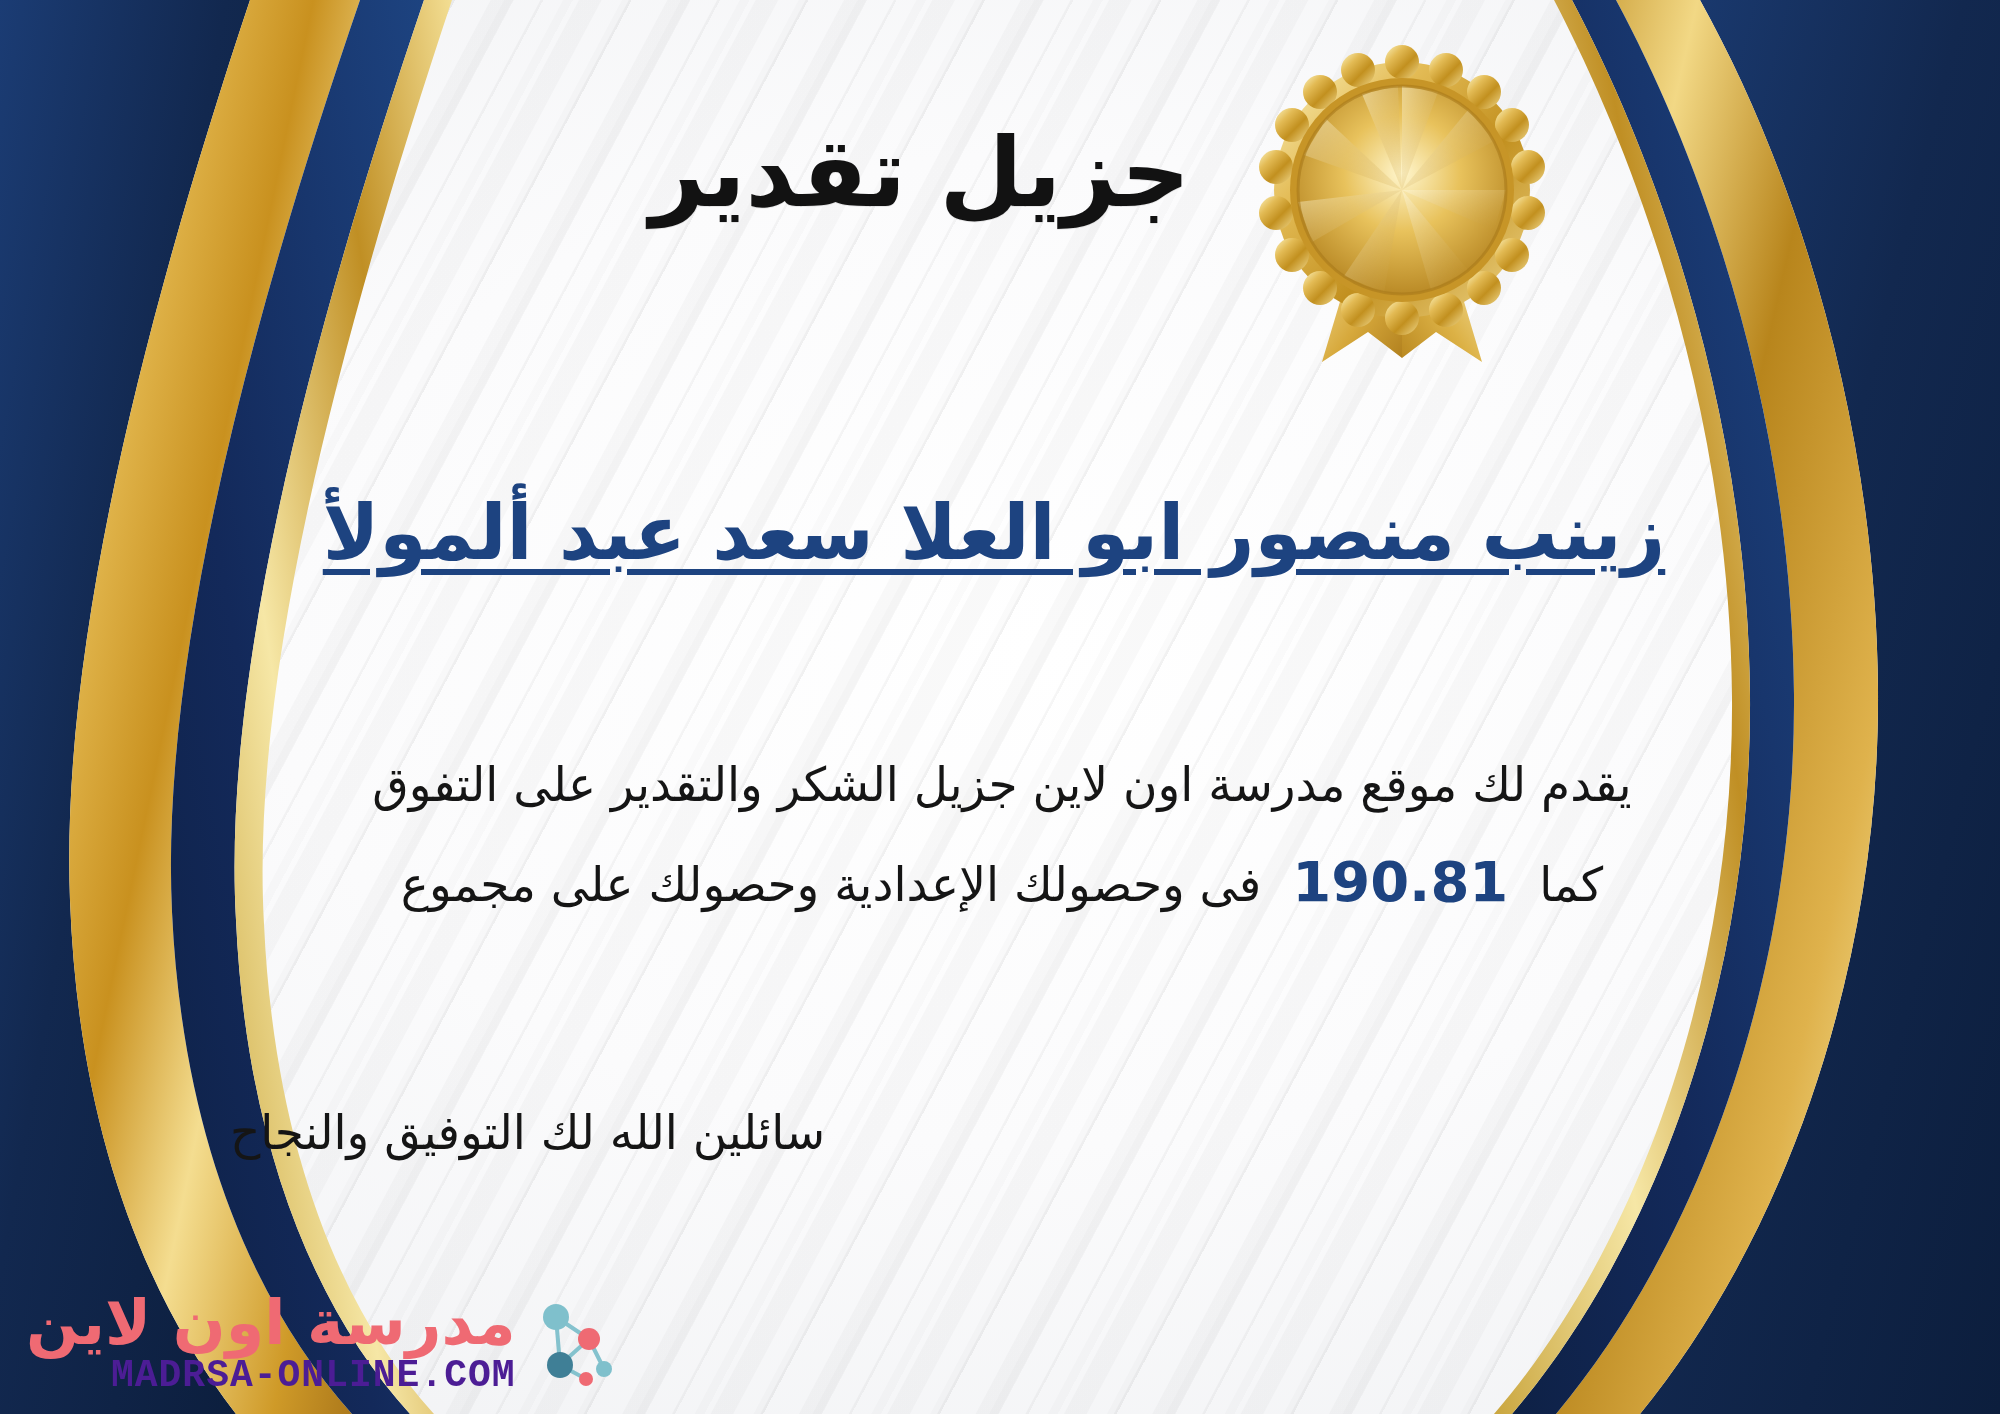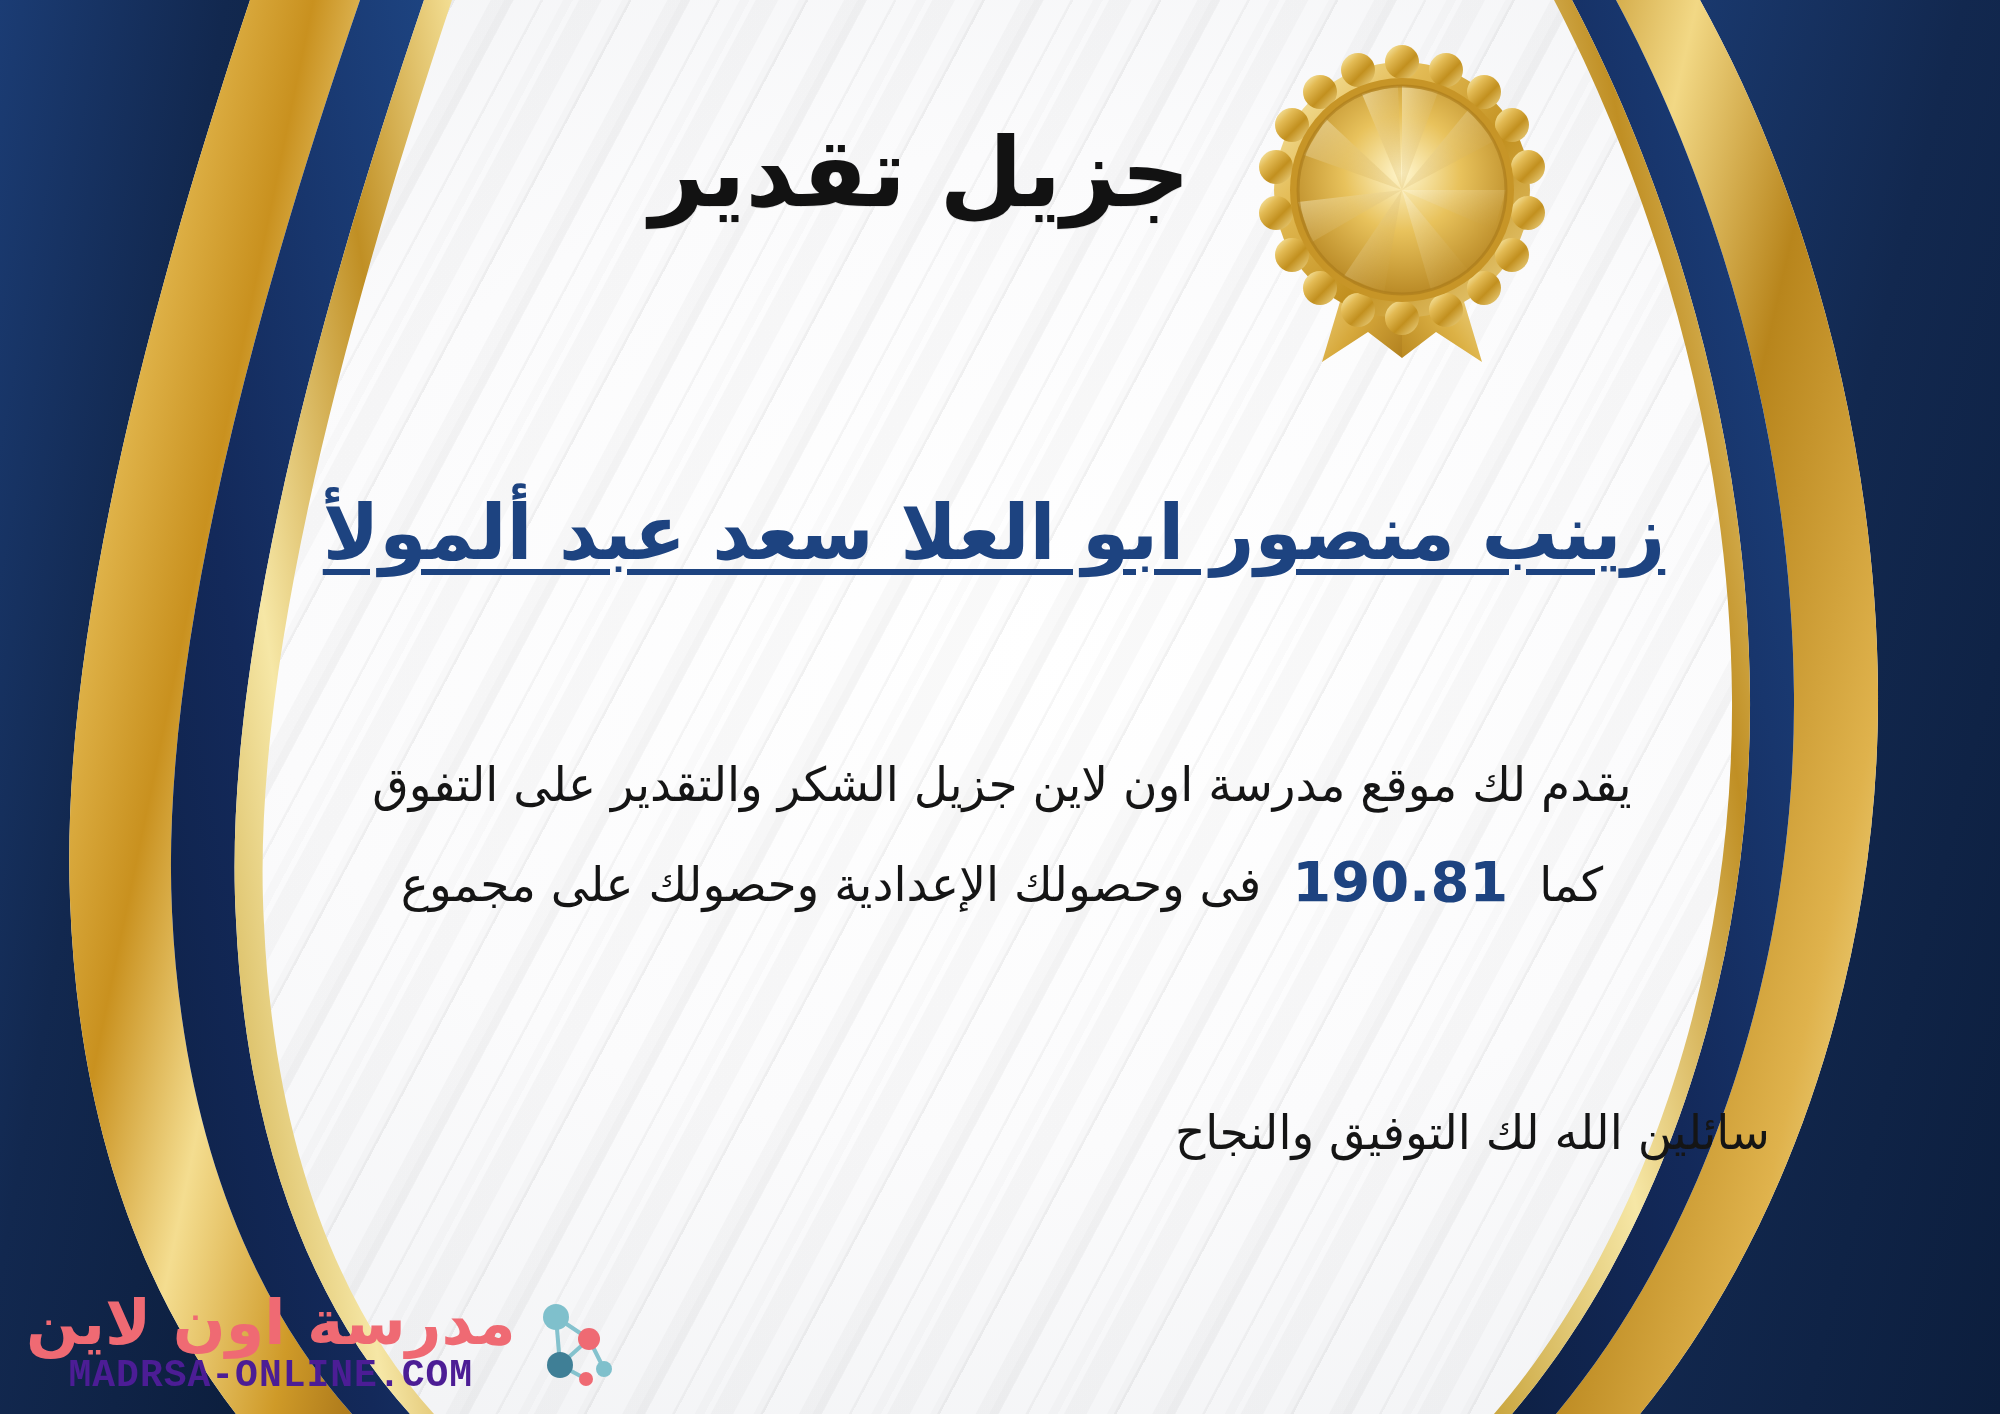--- a/index.html
+++ b/index.html
@@ -92,36 +92,36 @@
   .grade{
     color:#1d4380;
     font-weight:700;
     font-size:56px;
     padding:0 16px;
     letter-spacing:1px;
   }
   .closing{
     position:absolute;
     top:1105px;left:0;right:0;
-    text-align:right;
+    text-align:left;
     font-size:47px;
     color:#151515;
     padding:0 230px;
   }
 
   
   .brand{
     position:absolute;
     left:26px;bottom:18px;
     display:flex;
     flex-direction:row-reverse;
     align-items:center;
     gap:10px;
   }
-  .brand-text{display:flex;flex-direction:column;align-items:center;}
+  .brand-text{display:flex;flex-direction:column;align-items:flex-start;}
   .brand-ar{
     font-size:62px;font-weight:700;color:#ef6a73;
     line-height:1.06;letter-spacing:0px;direction:rtl;
   }
   .brand-en{
     font-size:38px;font-weight:700;color:#4c1d95;
     line-height:1.05;letter-spacing:1px;direction:ltr;
     font-family:Liberation Mono, monospace;
   }
   .brand-mark{width:92px;height:96px;flex:0 0 auto;}

